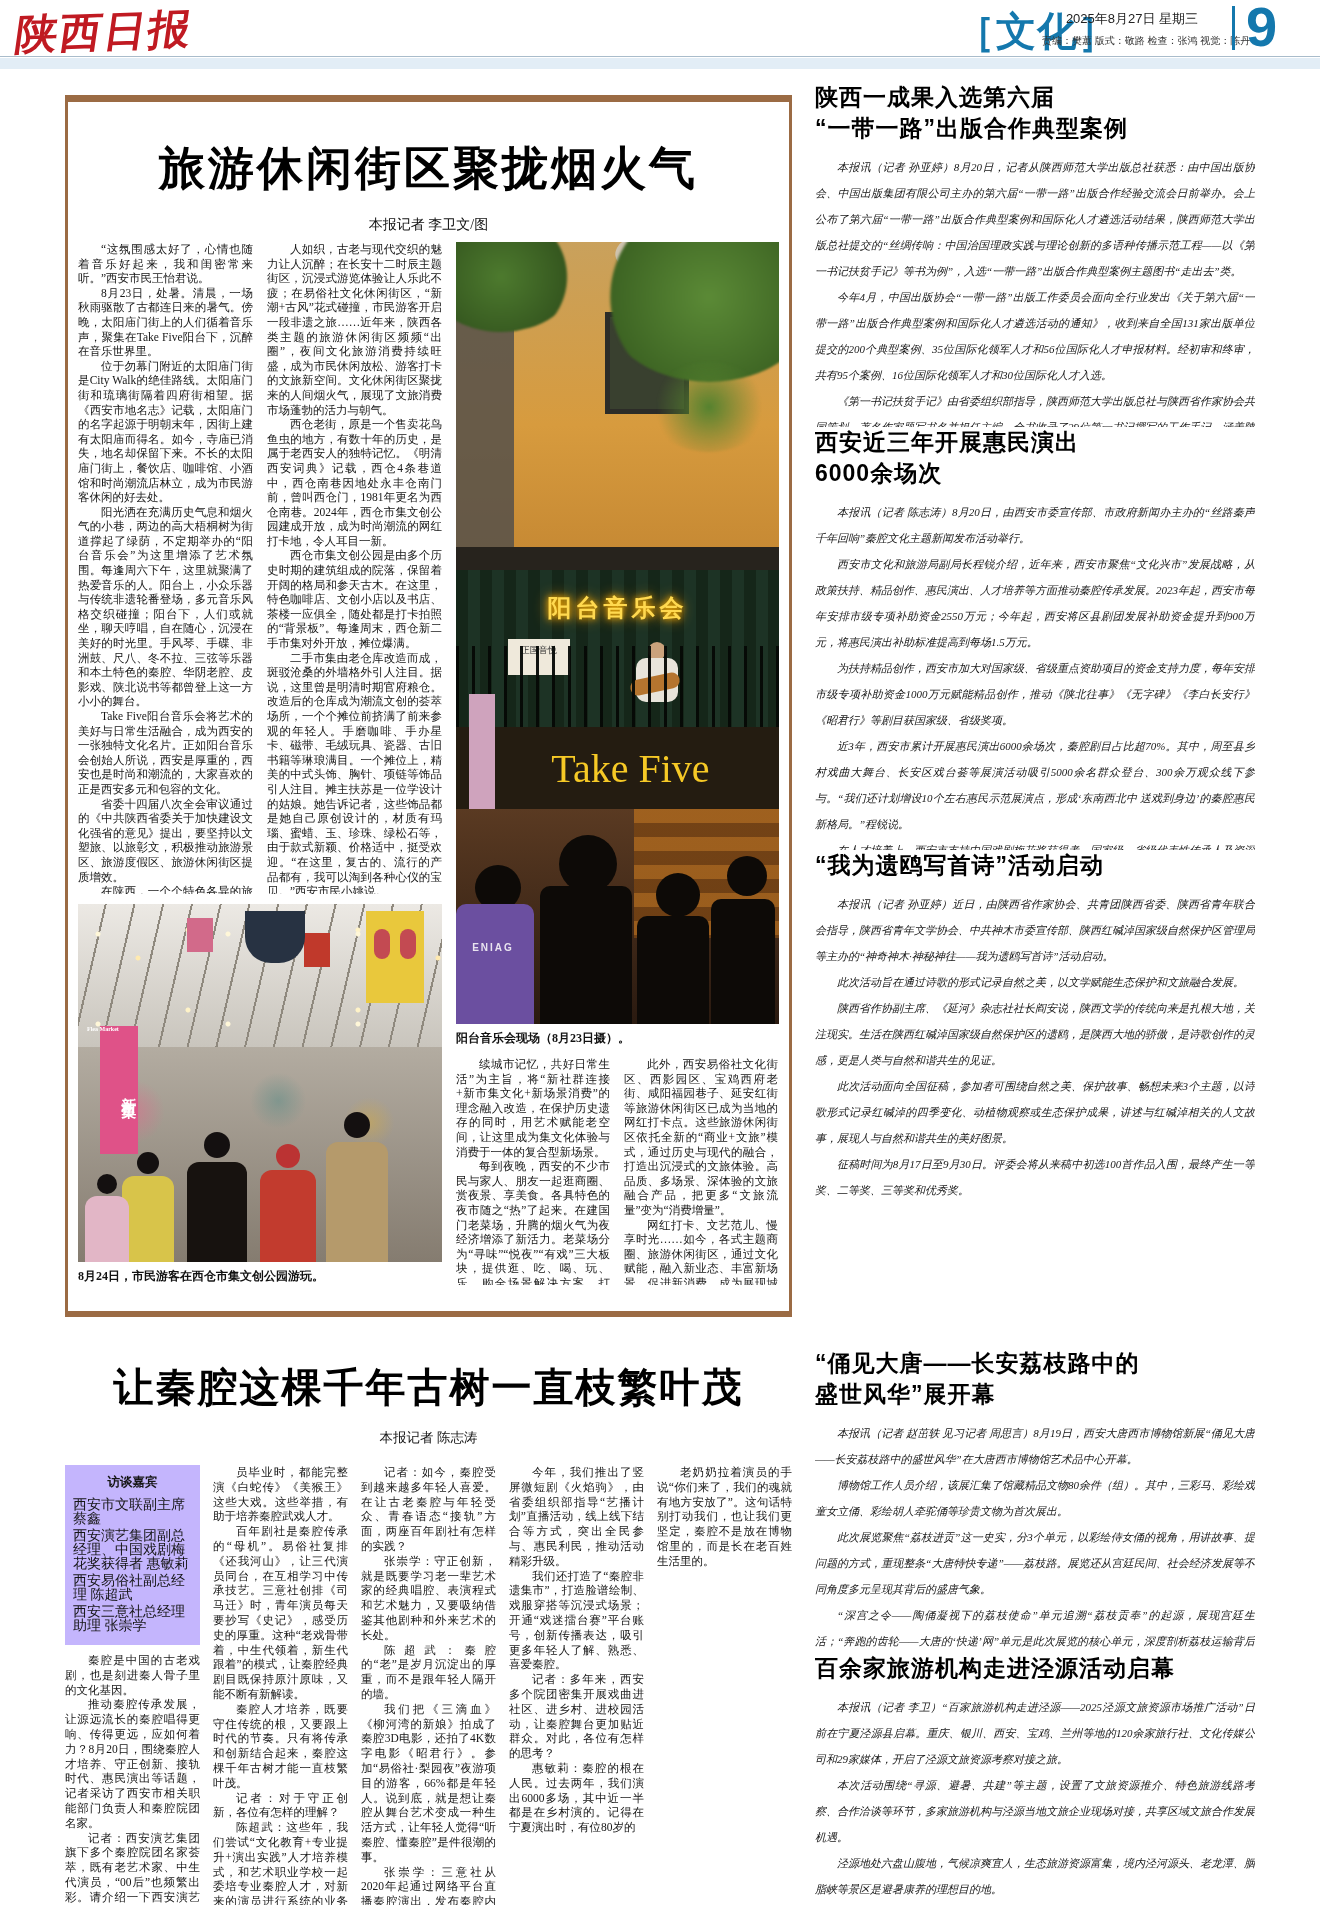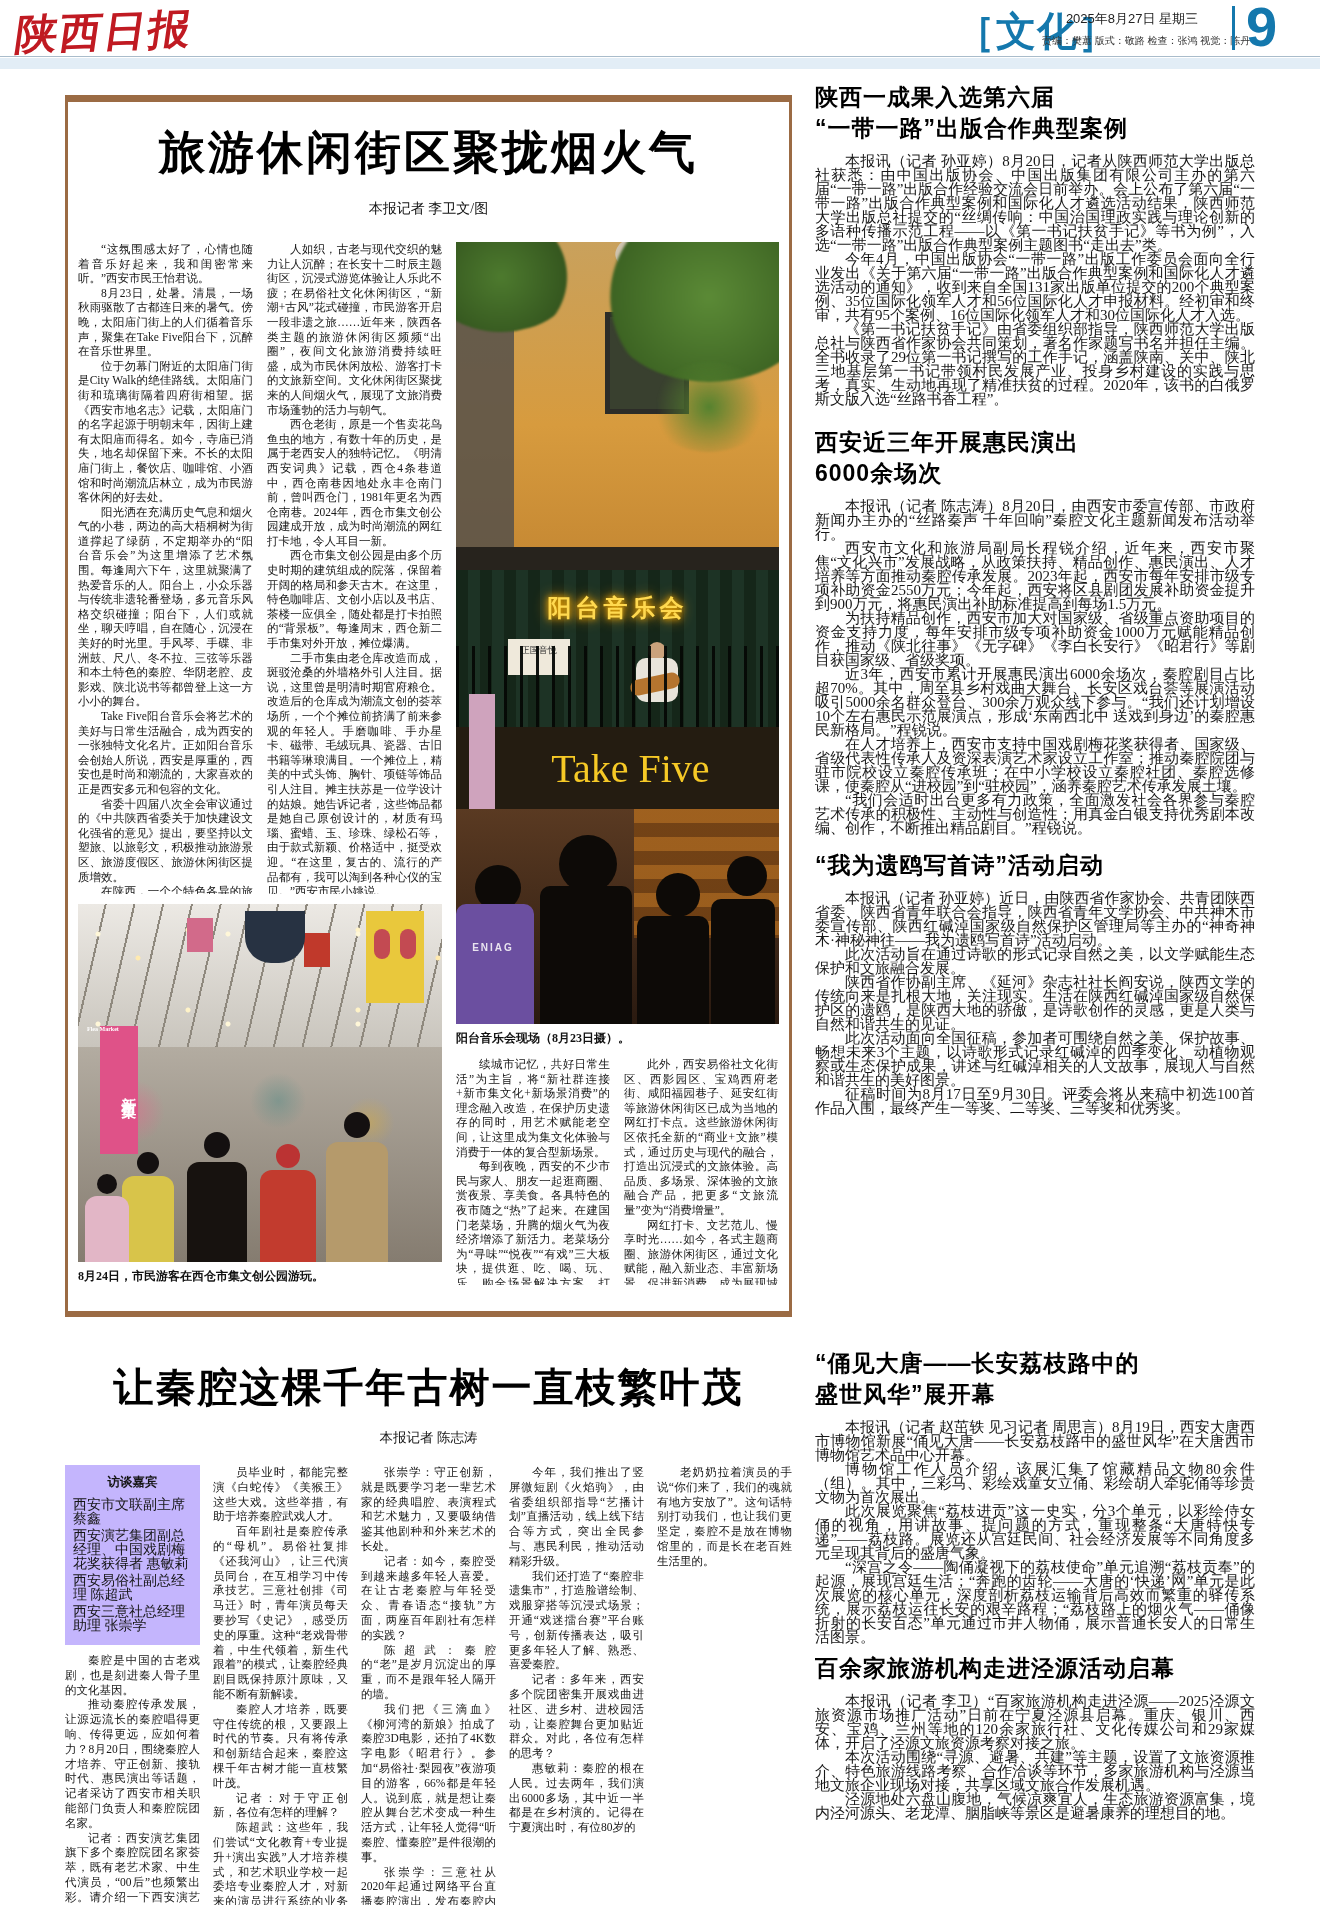--- a/index.html
+++ b/index.html
@@ -28,21 +28,21 @@
     font-family:"Liberation Sans",sans-serif;}
   .head-rule{position:absolute;left:0;top:56px;width:1320px;height:1px;background:#a9bccb;}
   .head-band{position:absolute;left:0;top:58px;width:1320px;height:11px;background:#e2edf6;}
 
   
   .main-box{
     position:absolute;left:65px;top:95px;width:727px;height:1222px;box-sizing:border-box;
     border:3px solid #9b6b44;border-top-width:7px;border-bottom-width:6px;background:#fff;
   }
   .main-headline{
-    margin-top:20px;text-align:center;font-size:46px;font-weight:900;letter-spacing:3px;
+    margin-top:36px;text-align:center;font-size:46px;font-weight:900;letter-spacing:3px;
     font-family:"Liberation Sans",sans-serif;color:#000;
   }
   .main-byline{text-align:center;font-size:14px;margin-top:16px;color:#111;}
   .main-content{position:absolute;left:10px;top:140px;width:701px;display:flex;gap:14px;}
   .half-left{width:364px;}
   .half-right{width:323px;}
   .twocol{display:flex;gap:14px;}
   .ncol{width:175px;height:652px;overflow:hidden;}
   .ncol-s{width:154px;height:228px;overflow:hidden;}
   .para{
@@ -122,21 +122,21 @@
   .fig .b{position:absolute;left:0;bottom:0;width:100%;border-radius:12px 12px 0 0;}
 
   
   .sidebar{position:absolute;left:815px;top:82px;width:440px;height:1835px;overflow:hidden;
     font-family:"Liberation Serif",serif;}
   .sb-article{overflow:hidden;box-sizing:border-box;}
   .sb-head{
     font-size:23px;font-weight:900;line-height:31px;color:#000;margin:0 0 10px 0;
     font-family:"Liberation Sans",sans-serif;letter-spacing:1px;
   }
-  .sb-body .para{font-size:15px;line-height:14px;}
+  .sb-body .para{font-size:11px;line-height:26px;font-style:italic;}
 
   
   .interview{position:absolute;left:65px;top:1332px;width:727px;height:585px;overflow:hidden;}
   .iv-headline{
     text-align:center;font-size:40px;font-weight:900;letter-spacing:2px;margin-top:28px;
     font-family:"Liberation Sans",sans-serif;color:#000;
   }
   .iv-byline{text-align:center;font-size:13.5px;margin-top:14px;}
   .iv-cols{display:flex;gap:13px;margin-top:18px;height:440px;}
   .iv-col{width:135px;overflow:hidden;}
@@ -294,22 +294,22 @@
         </div>
     </div>
     <div class="iv-col">
         <p class="para">员毕业时，都能完整演《白蛇传》《美猴王》这些大戏。这些举措，有助于培养秦腔武戏人才。</p>
         <p class="para">百年剧社是秦腔传承的“母机”。易俗社复排《还我河山》，让三代演员同台，在互相学习中传承技艺。三意社创排《司马迁》时，青年演员每天要抄写《史记》，感受历史的厚重。这种“老戏骨带着，中生代领着，新生代跟着”的模式，让秦腔经典剧目既保持原汁原味，又能不断有新解读。</p>
         <p class="para">秦腔人才培养，既要守住传统的根，又要跟上时代的节奏。只有将传承和创新结合起来，秦腔这棵千年古树才能一直枝繁叶茂。</p>
         <p class="para">记者：对于守正创新，各位有怎样的理解？</p>
         <p class="para">陈超武：这些年，我们尝试“文化教育+专业提升+演出实践”人才培养模式，和艺术职业学校一起委培专业秦腔人才，对新来的演员进行系统的业务培训，给年轻演员搭建“练兵场”，让他们在实践中成长。</p>
       </div>
     <div class="iv-col">
+        <p class="para">记者：如今，秦腔受到越来越多年轻人喜爱。在让古老秦腔与年轻受众、青春语态“接轨”方面，两座百年剧社有怎样的实践？</p>
         <p class="para">张崇学：守正创新，就是既要学习老一辈艺术家的经典唱腔、表演程式和艺术魅力，又要吸纳借鉴其他剧种和外来艺术的长处。</p>
-        <p class="para">记者：如今，秦腔受到越来越多年轻人喜爱。在让古老秦腔与年轻受众、青春语态“接轨”方面，两座百年剧社有怎样的实践？</p>
         <p class="para">陈超武：秦腔的“老”是岁月沉淀出的厚重，而不是跟年轻人隔开的墙。</p>
         <p class="para">我们把《三滴血》《柳河湾的新娘》拍成了秦腔3D电影，还拍了4K数字电影《昭君行》。参加“易俗社·梨园夜”夜游项目的游客，66%都是年轻人。说到底，就是想让秦腔从舞台艺术变成一种生活方式，让年轻人觉得“听秦腔、懂秦腔”是件很潮的事。</p>
         <p class="para">张崇学：三意社从2020年起通过网络平台直播秦腔演出，发布秦腔内容的视频，吸引了很多年轻人关注。</p>
       </div>
     <div class="iv-col">
         <p class="para">今年，我们推出了竖屏微短剧《火焰驹》，由省委组织部指导“艺播计划”直播活动，线上线下结合等方式，突出全民参与、惠民利民，推动活动精彩升级。</p>
         <p class="para">我们还打造了“秦腔非遗集市”，打造脸谱绘制、戏服穿搭等沉浸式场景；开通“戏迷擂台赛”平台账号，创新传播表达，吸引更多年轻人了解、熟悉、喜爱秦腔。</p>
         <p class="para">记者：多年来，西安多个院团密集开展戏曲进社区、进乡村、进校园活动，让秦腔舞台更加贴近群众。对此，各位有怎样的思考？</p>
         <p class="para">惠敏莉：秦腔的根在人民。过去两年，我们演出6000多场，其中近一半都是在乡村演的。记得在宁夏演出时，有位80岁的</p>
       </div>

